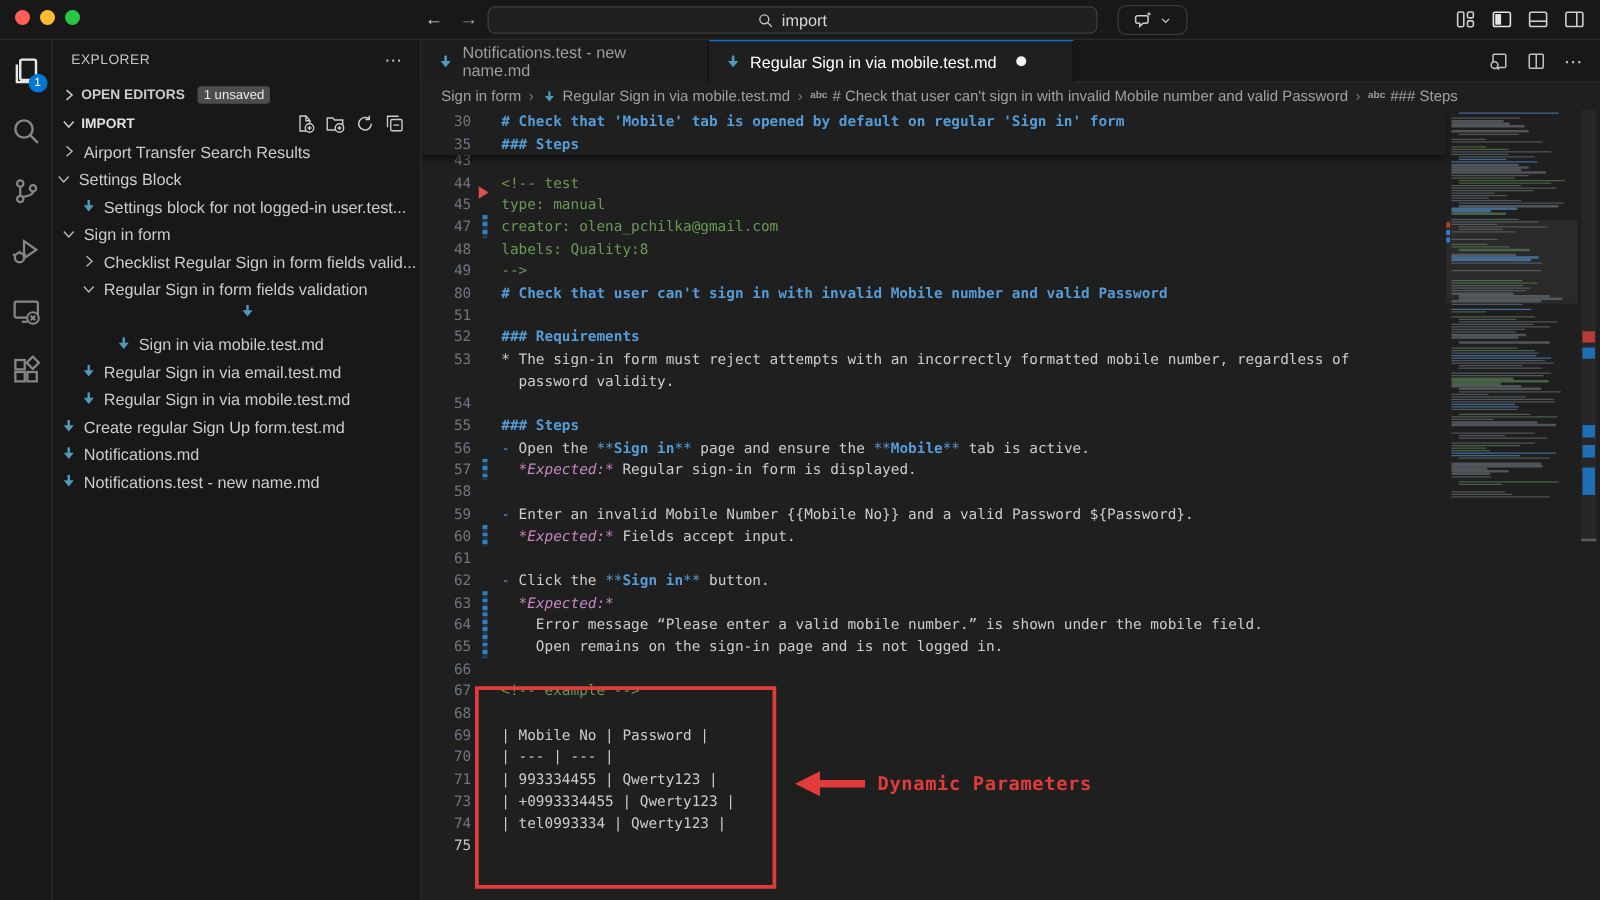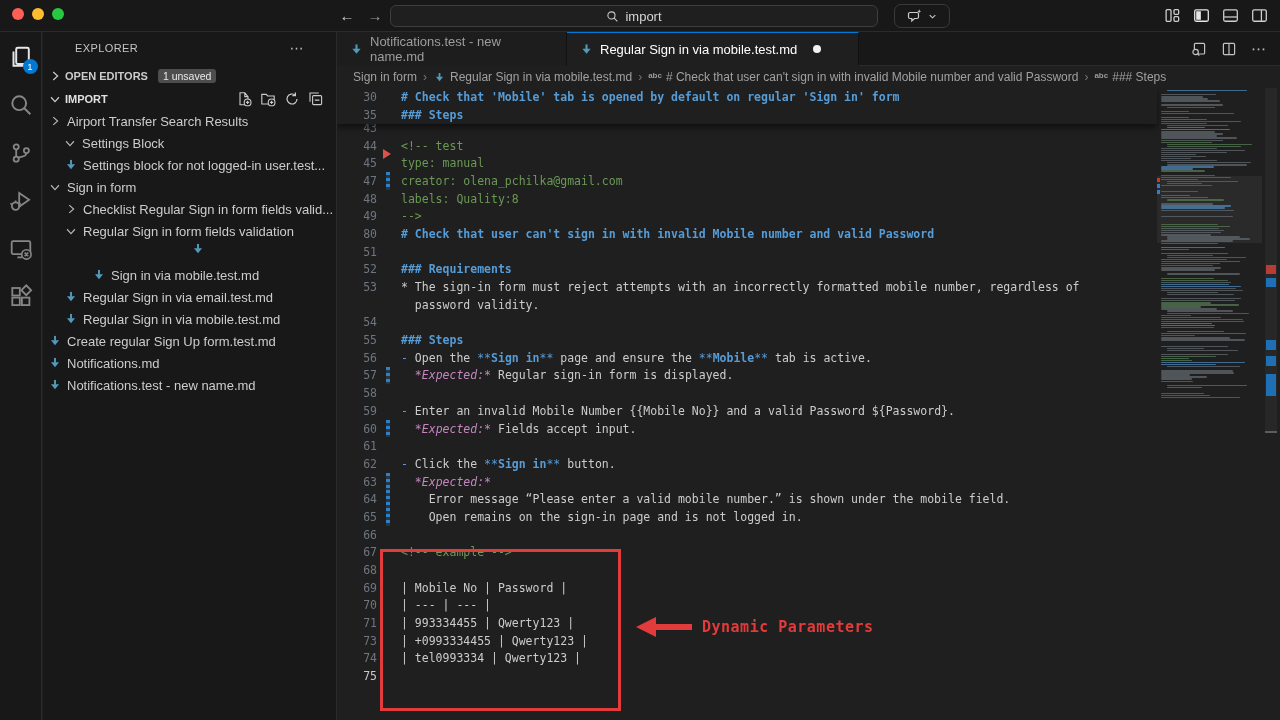--- a/index.html
+++ b/index.html
@@ -25,21 +25,21 @@
   
   #activitybar { position:absolute; left:0; top:32px; width:42px; bottom:0; background:#181818;
                  border-right:1px solid #2b2b2b; display:flex; flex-direction:column; align-items:center;
                  padding-top:6px; gap:10px; z-index:10; }
   .ab-item { position:relative; width:36px; height:38px; display:flex; align-items:center; justify-content:center; }
   .ab-badge { position:absolute; right:1px; bottom:2px; min-width:15px; height:15px; border-radius:50%;
               background:#0078d4; color:#fff; font-size:9.5px; display:flex; align-items:center; justify-content:center; }
 
   #sidebar { position:absolute; left:43px; top:32px; width:294px; bottom:0; background:#181818;
              border-right:1px solid #2b2b2b; color:#cccccc; z-index:10; }
-  #sb-head { height:32px; display:flex; align-items:center; padding:0 32px; font-size:11px;
+  #sb-head { height:32px; display:flex; align-items:center; padding:0 14px; font-size:11px;
              letter-spacing:.4px; color:#c5c5c5; }
   #sb-head .dots { margin-left:auto; color:#bdbdbd; font-size:14px; }
   #openeditors { height:24px; display:flex; align-items:center; padding-left:4px; gap:2px; }
   #openeditors .lbl { font-size:11px; font-weight:bold; color:#cccccc; }
   #oe-badge { margin-left:8px; background:#4d4d4d; color:#e8e8e8; font-size:10.5px; padding:1px 5px; border-radius:3px; }
   #importhead { height:22px; display:flex; align-items:center; padding-left:4px; gap:2px; }
   #importhead .lbl { font-size:11px; font-weight:bold; color:#e0e0e0; }
   #importhead .tools { margin-left:auto; display:flex; gap:8px; padding-right:12px; }
   .tree-row { height:22px; display:flex; align-items:center; gap:4px; font-size:13px; color:#cccccc;
               white-space:nowrap; overflow:hidden; }
@@ -244,21 +244,21 @@
   </div>
   <div id="tree">
       <div class="tree-row" style="padding-left: 4px;">
         <span class="chev">
           <svg width="14" height="14" viewBox="0 0 16 16">
             <path d="M6 3.5 L11 8 L6 12.5" fill="none" stroke="#b8b8b8" stroke-width="1.3"></path>
           </svg>
         </span>
         <span class="lab">Airport Transfer Search Results</span>
       </div>
-      <div class="tree-row" style="padding-left: 19px;">
+      <div class="tree-row" style="padding-left: 0;">
         <span class="chev">
           <svg width="14" height="14" viewBox="0 0 16 16">
             <path d="M3.5 6 L8 11 L12.5 6" fill="none" stroke="#b8b8b8" stroke-width="1.3"></path>
           </svg>
         </span>
         <span class="lab">Settings Block</span>
       </div>
       <div class="tree-row" style="padding-left: 20px;">
         <span class="chev">
           <svg width="14" height="14" viewBox="0 0 16 16">

